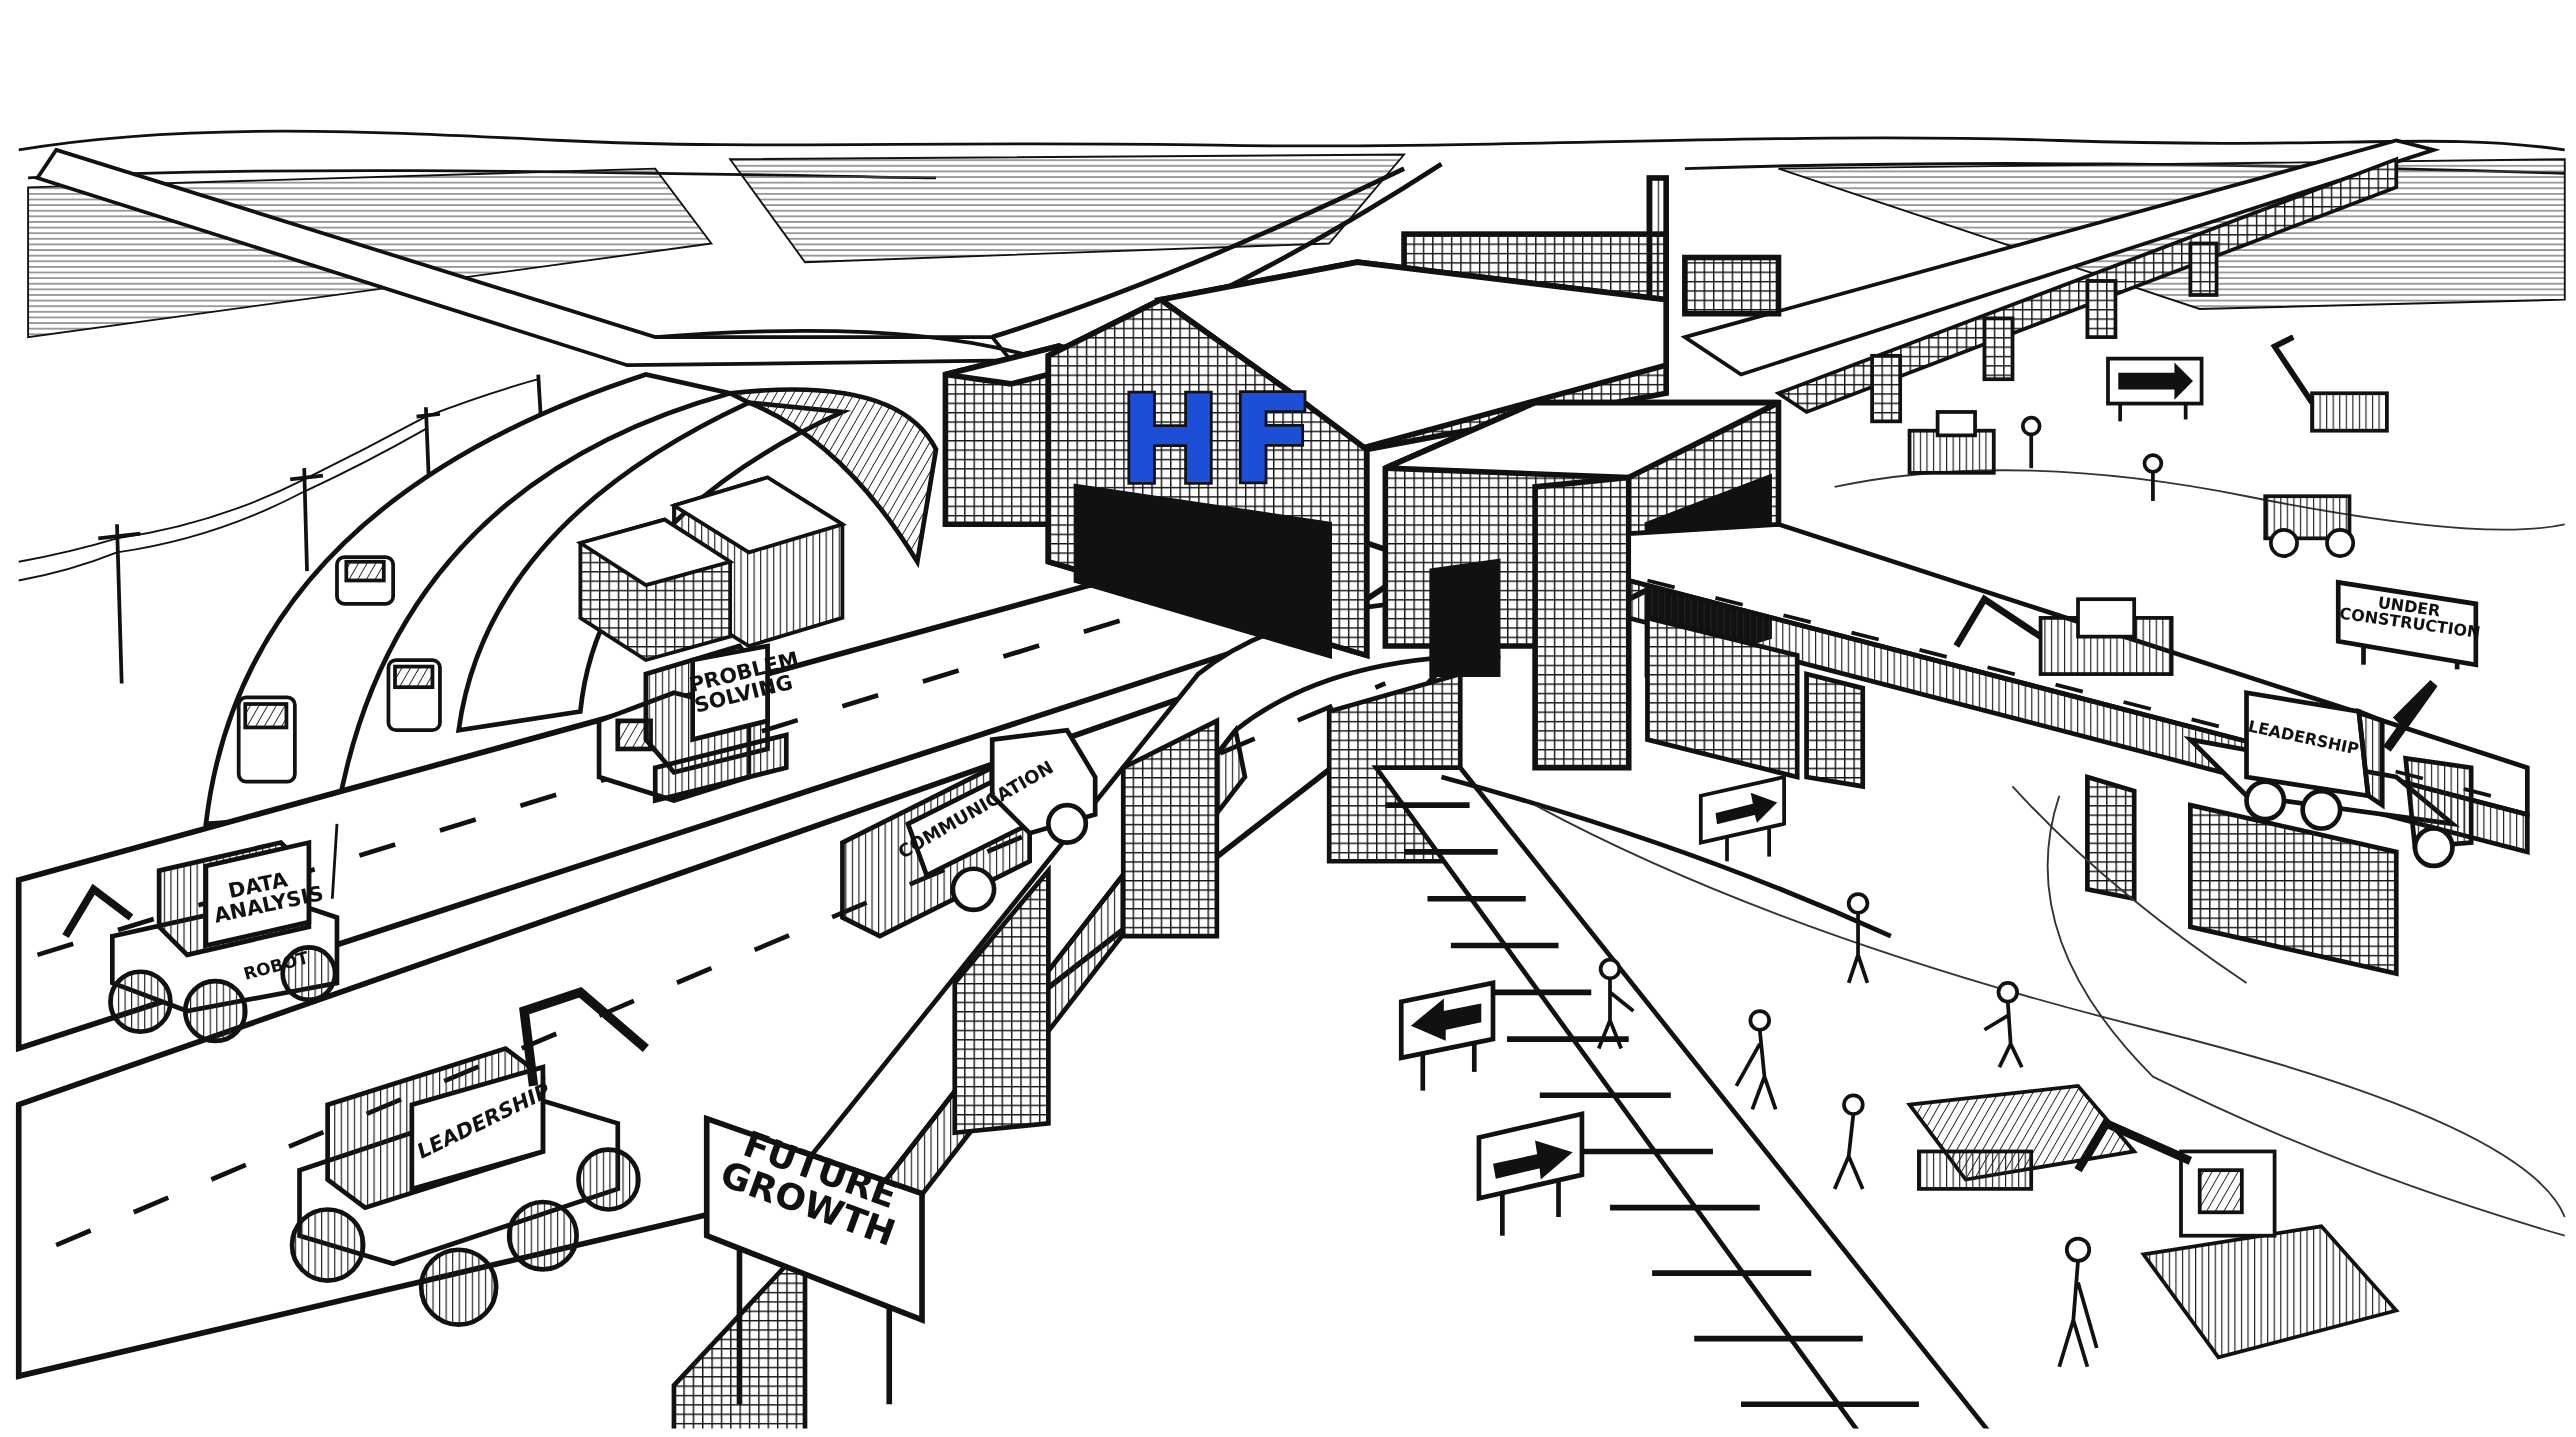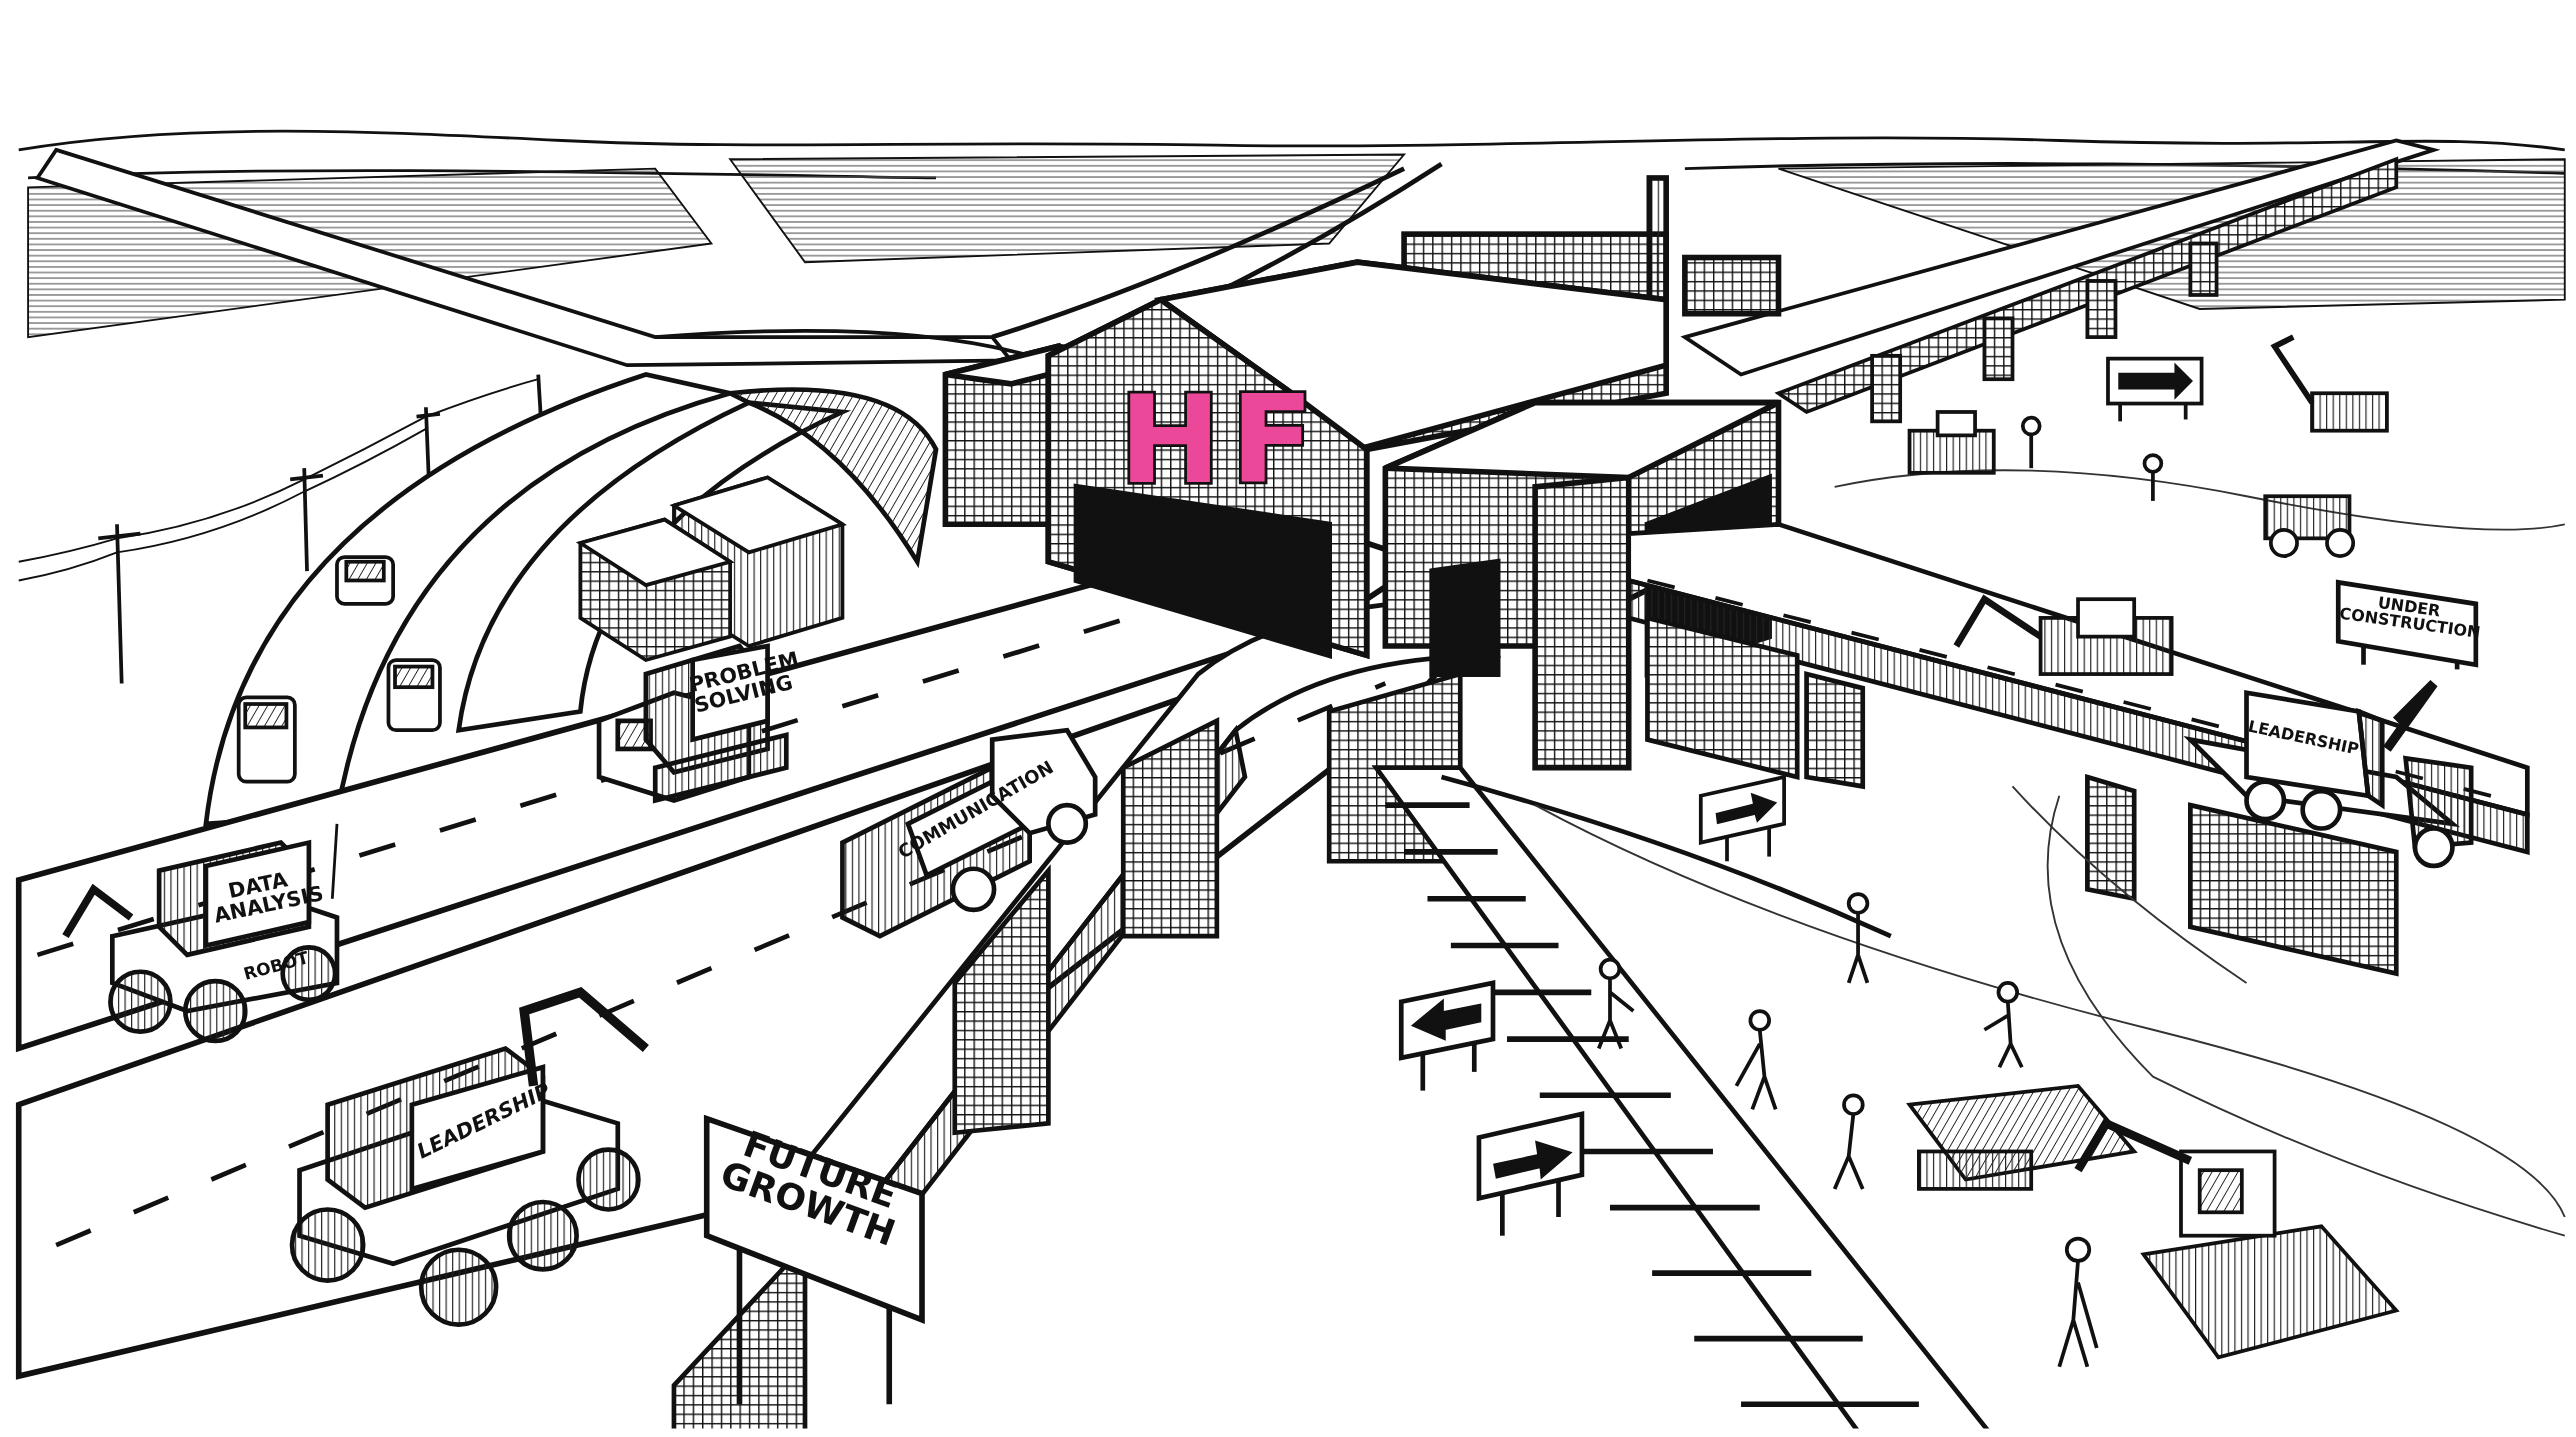--- a/index.html
+++ b/index.html
@@ -1,19 +1,19 @@
 <!DOCTYPE html>
 <html style="font-size:15px"><head>
 <meta charset="utf-8">
 <style>
   html, body { margin:0; padding:0; background:#ffffff; }
   body { width:2576px; height:1438px; overflow:hidden; position:relative; font-family:"DejaVu Sans", sans-serif; }
   #scene { position:absolute; left:0; top:0; width:2576px; height:1438px; }
   .lbl { position:absolute; color:#111; font-family:"DejaVu Sans", sans-serif; font-weight:bold; text-transform:uppercase; line-height:1.0; text-align:center; white-space:pre-line; pointer-events:none; }
-  .hf { font-family:"DejaVu Sans", sans-serif; font-weight:bold; color:#ec4899; -webkit-text-stroke:5.6px #111; paint-order:stroke fill; font-size:122px; letter-spacing:9.4px; }
+  .hf { font-family:"DejaVu Sans", sans-serif; font-weight:bold; color:#1d4ed8; -webkit-text-stroke:5.6px #111; paint-order:stroke fill; font-size:122px; letter-spacing:9.4px; }
   .sign-text { font-size:39px; }
   .box-text { font-size:28px; }
   .small-text { font-size:17px; }
 </style>
 </head>
 <body>
 
 <svg id="scene" viewBox="0 0 2752 1536" xmlns="http://www.w3.org/2000/svg">
   <defs>
     <pattern id="grid" width="10" height="10" patternUnits="userSpaceOnUse">

